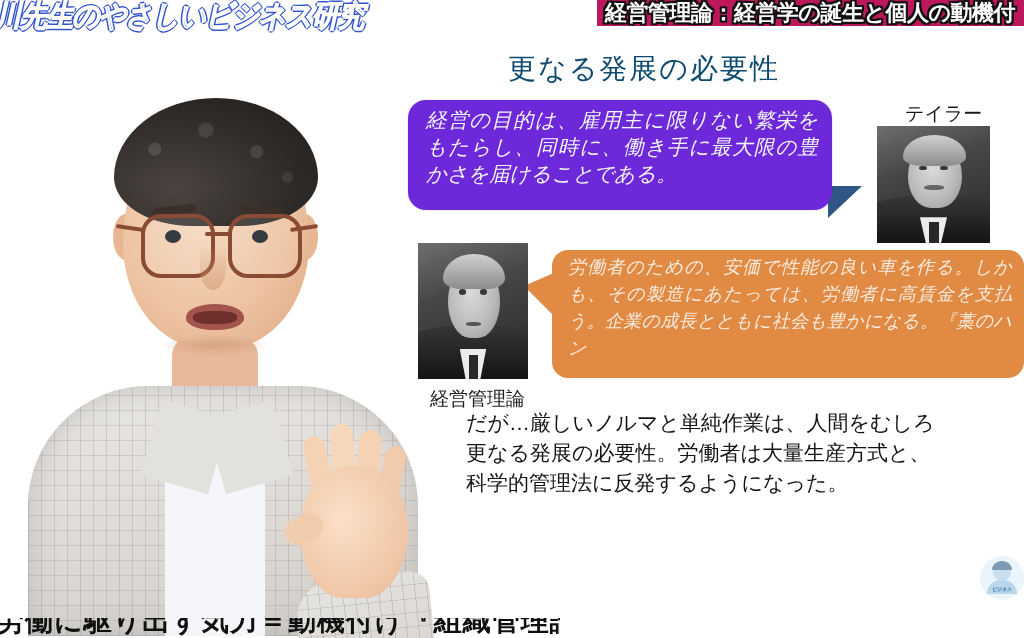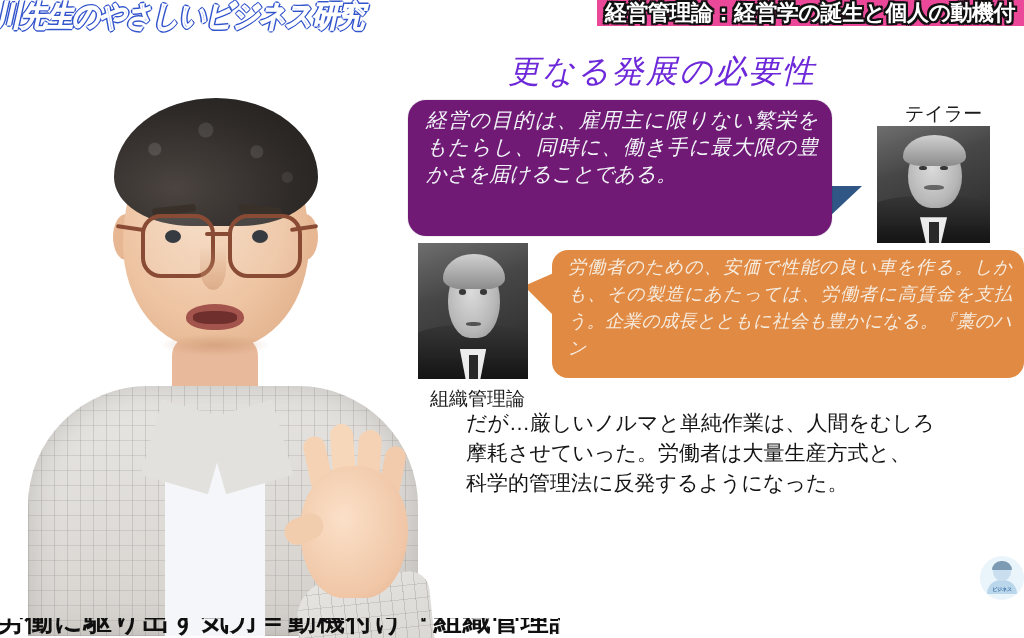--- a/index.html
+++ b/index.html
@@ -35,21 +35,21 @@
     transform-origin: left top;
   }
 
   
   #topic-banner {
     position: absolute;
     left: 597px;
     top: 0px;
     width: 427px;
     height: 26px;
-    background: #ec4899;
+    background: #be185d;
     overflow: hidden;
   }
   #topic-banner-text {
     position: absolute;
     left: 8px;
     top: -2px;
     font-size: 22px;
     font-weight: bold;
     color: #ffffff;
     white-space: nowrap;
@@ -57,25 +57,24 @@
     text-shadow:
       2px 0 0 #111, -2px 0 0 #111, 0 2px 0 #111, 0 -2px 0 #111,
       2px 2px 0 #111, -2px -2px 0 #111, 2px -2px 0 #111, -2px 2px 0 #111;
   }
 
   
   #section-heading {
     position: absolute;
     left: 508px;
     top: 50px;
-    font-size: 32px;
-    color: #6d28d9;
+    font-size: 28px;
+    color: #0c4a6e;
     letter-spacing: 2px;
     white-space: nowrap;
-    font-style: italic;
   }
 
   
   #presenter {
     position: absolute;
     left: 0px;
     top: 86px;
     width: 430px;
     height: 540px;
   }
@@ -198,22 +197,22 @@
       repeating-linear-gradient(90deg, rgba(120,118,115,.25) 0 1px, transparent 1px 12px),
       repeating-linear-gradient(0deg, rgba(120,118,115,.2) 0 1px, transparent 1px 14px);
   }
 
   
   #bubble-taylor {
     position: absolute;
     left: 408px;
     top: 100px;
     width: 424px;
-    height: 136px;
-    background: #701a75;
+    height: 110px;
+    background: #6d28d9;
     border-radius: 18px;
     box-shadow: 0 0 0 1px rgba(0,0,0,.06);
   }
   #bubble-taylor-tail {
     position: absolute;
     left: 828px;
     top: 186px;
     width: 0; height: 0;
     border-left: 34px solid #2f5684;
     border-top: 0 solid transparent;
@@ -451,35 +450,35 @@
     <div class="pt-suit"></div>
     <div class="pt-shirt"></div>
     <div class="pt-tie"></div>
     <div class="pt-face"></div>
     <div class="pt-hair"></div>
     <div class="pt-eye-l"></div>
     <div class="pt-eye-r"></div>
     <div class="pt-mus"></div>
   </div>
 
-  <div class="portrait-label" id="portrait-ford-label">組織管理論</div>
+  <div class="portrait-label" id="portrait-ford-label">経営管理論</div>
   <div class="portrait" id="portrait-ford">
     <div class="pt-bg-dark"></div>
     <div class="pt-suit"></div>
     <div class="pt-shirt"></div>
     <div class="pt-tie"></div>
     <div class="pt-face"></div>
     <div class="pt-hair"></div>
     <div class="pt-eye-l"></div>
     <div class="pt-eye-r"></div>
     <div class="pt-mouth"></div>
   </div>
 
   <div id="narrative">だが…厳しいノルマと単純作業は、人間をむしろ
-摩耗させていった。労働者は大量生産方式と、
+更なる発展の必要性。労働者は大量生産方式と、
 科学的管理法に反発するようになった。</div>
 
   <div id="bottom-caption-clip">
     <div id="bottom-caption">労働に駆り出す気力＝動機付け『組織管理論』</div>
   </div>
 
   <div id="channel-logo">
     <div id="channel-logo-body"></div>
     <div id="channel-logo-head"></div>
     <div id="channel-logo-hair"></div>

